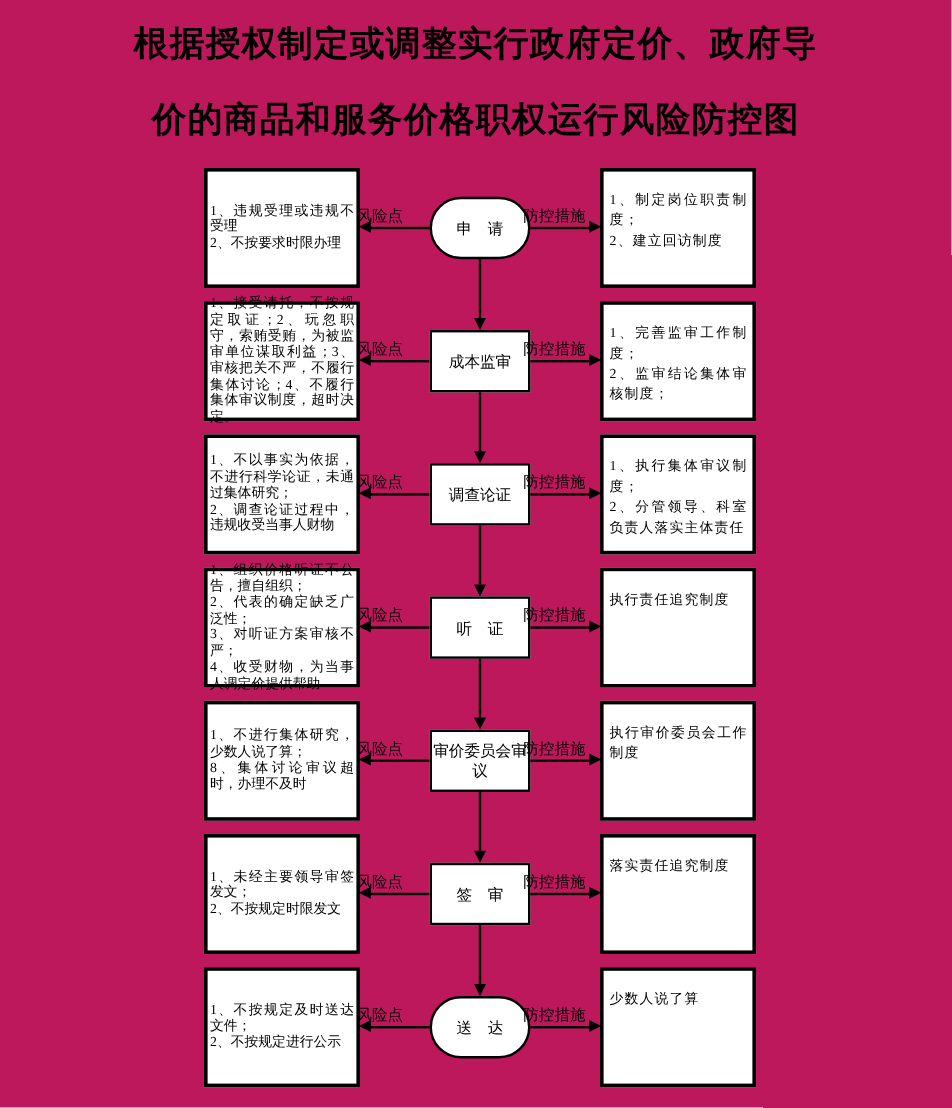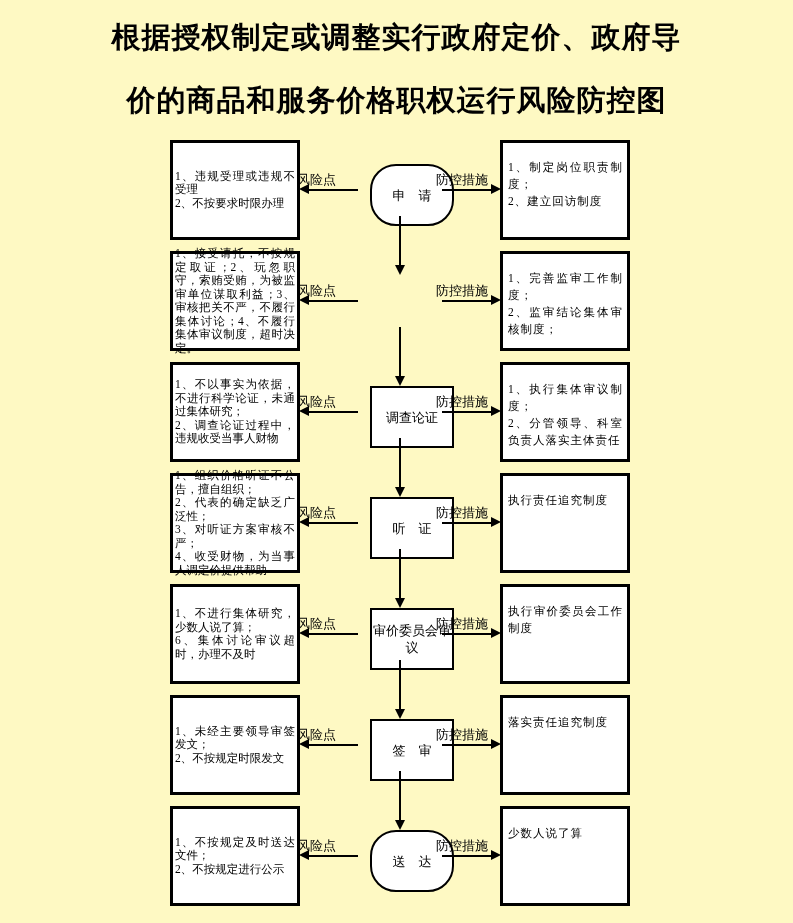--- a/index.html
+++ b/index.html
@@ -1,35 +1,35 @@
 <!DOCTYPE html>
 <html><head>
 <meta charset="utf-8">
 <style>
   html,body{margin:0;padding:0;background:#fff;}
-  .page{position:relative;width:793px;height:923px;background:#fef9c3;color:#000;overflow:hidden;}
+  .page{position:relative;width:793px;height:923px;background:#be185d;color:#000;overflow:hidden;}
 
   .title{position:absolute;top:6px;left:0;width:100%;text-align:center;
          font-family:"Liberation Sans","DejaVu Sans",sans-serif;
          font-weight:bold;font-size:29px;line-height:63px;letter-spacing:1px;}
 
   .row{position:absolute;left:0;width:793px;height:100px;}
 
   .box{position:absolute;top:0;box-sizing:border-box;border:3px solid #000;width:130px;height:100px;
        background:#fff;font-family:"Liberation Serif","DejaVu Serif",serif;color:#000;}
   .box.left{left:170px;display:flex;flex-direction:column;justify-content:center;
             padding:1px 2px;font-size:11.5px;line-height:13.5px;text-align:justify;}
   .box.right{left:500px;padding:16px 4px 2px 5px;font-size:11.5px;line-height:17px;
              letter-spacing:1px;text-align:justify;}
   .para{margin:0;}
 
-  .shape{position:absolute;left:358px;top:24px;width:84px;height:62px;box-sizing:border-box;
+  .shape{position:absolute;left:358px;top:24px;width:84px;height:52px;box-sizing:border-box;
          border:2px solid #000;background:#fff;display:flex;align-items:center;justify-content:center;
          text-align:center;font-size:13px;line-height:17px;
-         font-family:"Liberation Serif","DejaVu Serif",serif;margin-left:12px;}
+         font-family:"Liberation Serif","DejaVu Serif",serif;}
   .shape.stadium{border-radius:26px;}
 
   .hline{position:absolute;top:49px;height:2px;background:#000;}
   .hline.risk{left:308px;width:50px;}
   .hline.ctrl{left:442px;width:49px;}
 
   .ah{position:absolute;width:0;height:0;}
   .ah.west{left:299px;top:44px;border-top:5px solid transparent;border-bottom:5px solid transparent;border-right:10px solid #000;}
   .ah.east{left:491px;top:44px;border-top:5px solid transparent;border-bottom:5px solid transparent;border-left:10px solid #000;}
   .ah.south{left:395px;top:125px;border-left:5px solid transparent;border-right:5px solid transparent;border-top:10px solid #000;}
@@ -71,20 +71,23 @@
         <div class="vline"></div>
         <div class="ah south"></div>
       </div>
       <div class="row" style="top: 251px;">
         <div class="box left">
           <div class="para">1、接受请托，不按规定取证；2、玩忽职守，索贿受贿，为被监审单位谋取利益；3、审核把关不严，不履行集体讨论；4、不履行集体审议制度，超时决定。</div>
         </div>
         <div class="ah west"></div>
         <div class="hline risk"></div>
         <div class="lbl risk">风险点</div>
+        <div class="shape">
+          <span>成本监审</span>
+        </div>
         <div class="hline ctrl"></div>
         <div class="ah east"></div>
         <div class="lbl ctrl">防控措施</div>
         <div class="box right">
           <div class="para">1、完善监审工作制度；</div>
           <div class="para">2、监审结论集体审核制度；</div>
         </div>
         <div class="vline"></div>
         <div class="ah south"></div>
       </div>
@@ -127,21 +130,21 @@
         <div class="lbl ctrl">防控措施</div>
         <div class="box right">
           <div class="para">执行责任追究制度</div>
         </div>
         <div class="vline"></div>
         <div class="ah south"></div>
       </div>
       <div class="row" style="top: 584px;">
         <div class="box left">
           <div class="para">1、不进行集体研究，少数人说了算；</div>
-          <div class="para">6、集体讨论审议超时，办理不及时</div>
+          <div class="para">8、集体讨论审议超时，办理不及时</div>
         </div>
         <div class="ah west"></div>
         <div class="hline risk"></div>
         <div class="lbl risk">风险点</div>
         <div class="shape">
           <span>审价委员会审议</span>
         </div>
         <div class="hline ctrl"></div>
         <div class="ah east"></div>
         <div class="lbl ctrl">防控措施</div>

